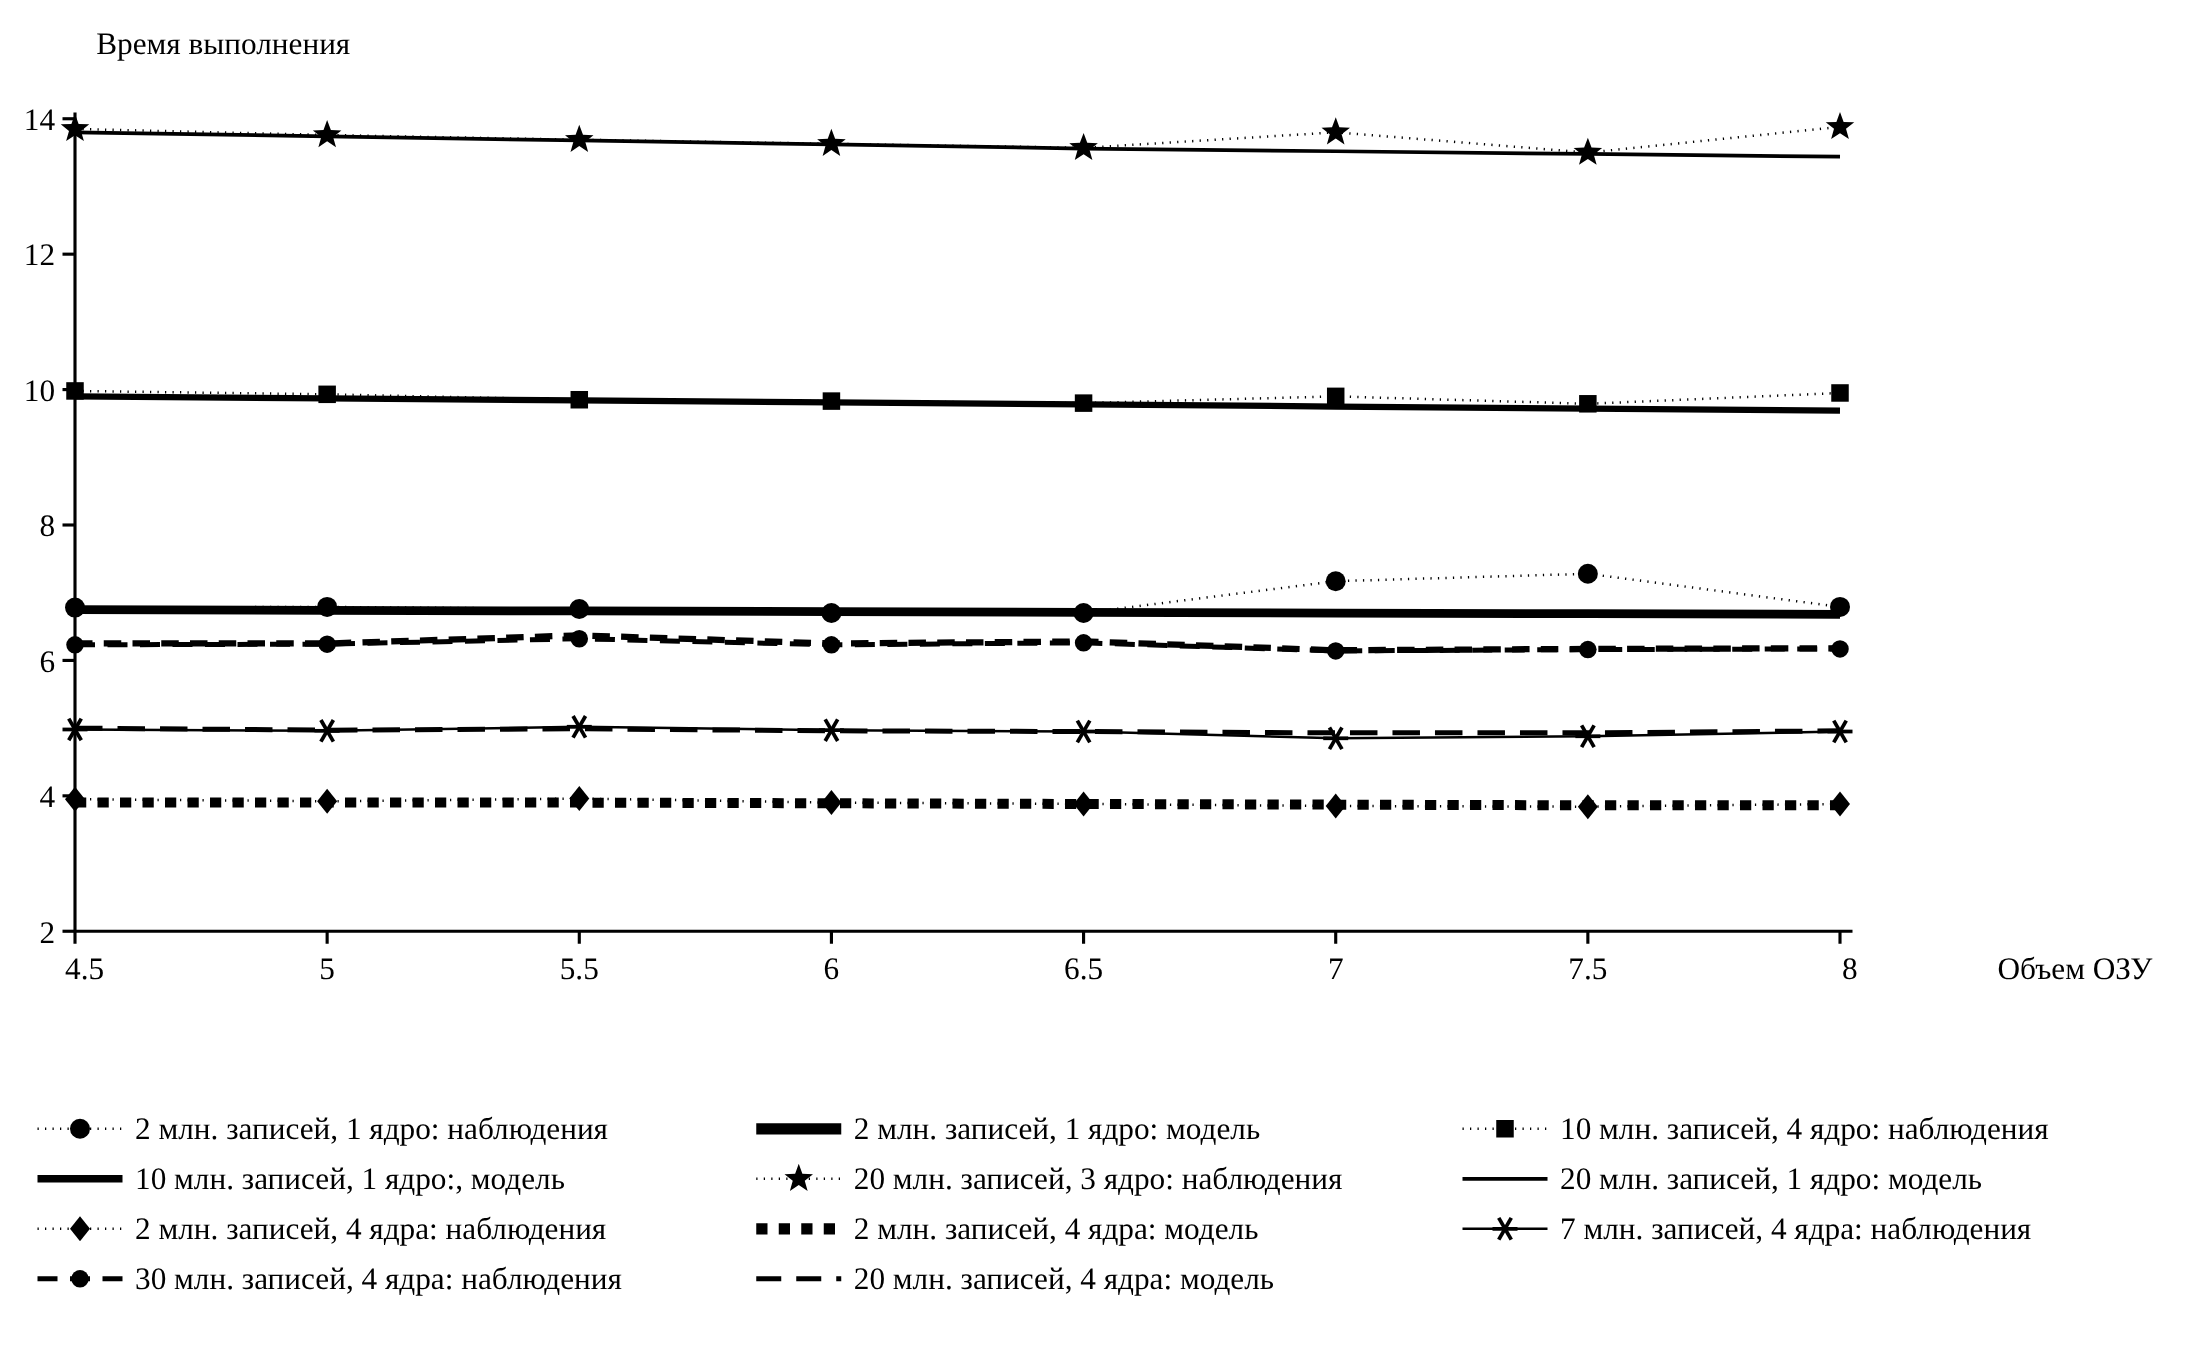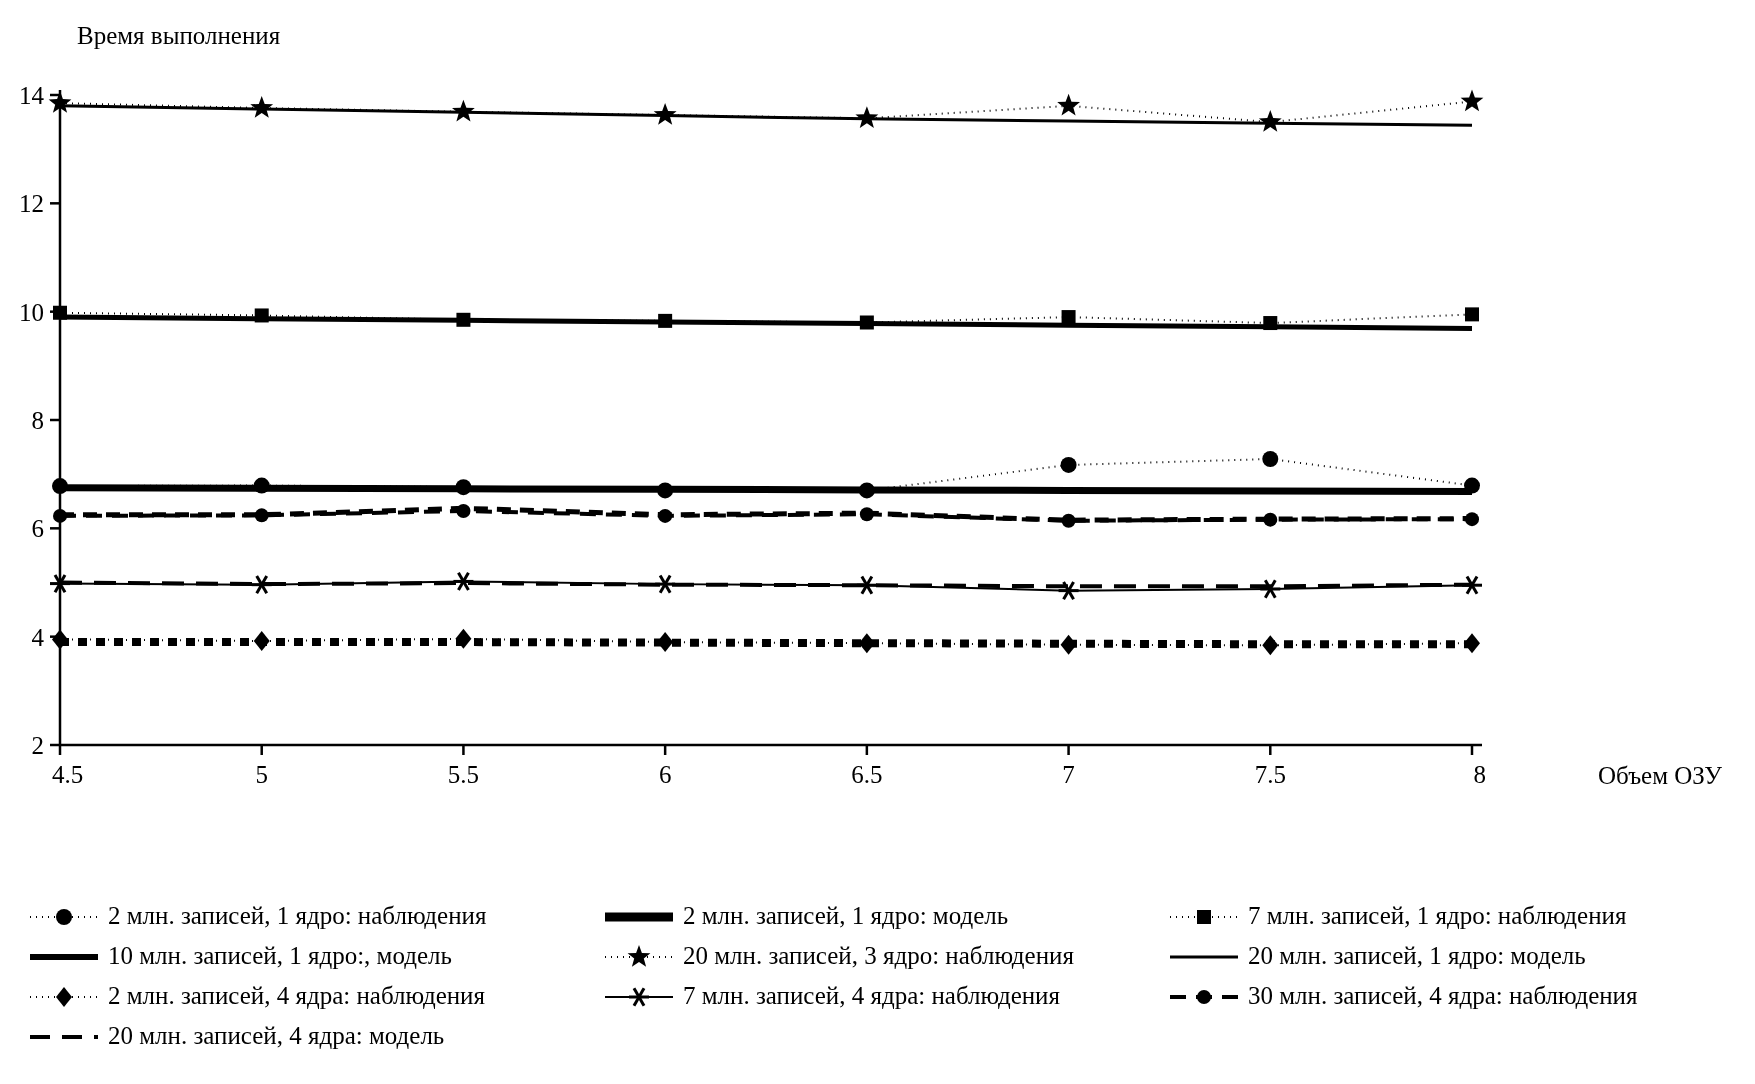--- a/index.html
+++ b/index.html
@@ -50,21 +50,21 @@
     left: 28px;
     top: 890px;
     width: 1700px;
     display: grid;
     grid-template-columns: 575px 565px 560px;
     grid-auto-rows: 40px;
     align-items: center;
   }
   .legend-item {
     display: flex;
-    align-items: flex-end;
+    align-items: flex-start;
     height: 40px;
   }
   .legend-sample {
     width: 72px;
     height: 26px;
     flex: 0 0 72px;
     margin-right: 8px;
   }
   .legend-text {
     font-size: 25px;
@@ -235,21 +235,21 @@
         <span class="legend-sample"><svg width="72" height="26">
             <line x1="2" y1="13" x2="70" y2="13" stroke="#000" stroke-width="9"></line>
           </svg></span>
         <span class="legend-text">2 млн. записей, 1 ядро: модель</span>
       </div>
       <div class="legend-item">
         <span class="legend-sample"><svg width="72" height="26">
             <line x1="2" y1="13" x2="70" y2="13" stroke="#000" stroke-width="2" stroke-dasharray="1,5"></line>
             <rect x="29" y="6" width="14" height="14" fill="#000"></rect>
           </svg></span>
-        <span class="legend-text">7 млн. записей, 1 ядро: наблюдения</span>
+        <span class="legend-text">10 млн. записей, 4 ядро: наблюдения</span>
       </div>
       <div class="legend-item">
         <span class="legend-sample"><svg width="72" height="26">
             <line x1="2" y1="13" x2="70" y2="13" stroke="#000" stroke-width="6"></line>
           </svg></span>
         <span class="legend-text">10 млн. записей, 1 ядро:, модель</span>
       </div>
       <div class="legend-item">
         <span class="legend-sample"><svg width="72" height="26">
             <line x1="2" y1="13" x2="70" y2="13" stroke="#000" stroke-width="2" stroke-dasharray="1,5"></line>
@@ -262,20 +262,26 @@
             <line x1="2" y1="13" x2="70" y2="13" stroke="#000" stroke-width="3"></line>
           </svg></span>
         <span class="legend-text">20 млн. записей, 1 ядро: модель</span>
       </div>
       <div class="legend-item">
         <span class="legend-sample"><svg width="72" height="26">
             <line x1="2" y1="13" x2="70" y2="13" stroke="#000" stroke-width="2" stroke-dasharray="1,5"></line>
             <polygon points="36,3 44,13 36,23 28,13" fill="#000"></polygon>
           </svg></span>
         <span class="legend-text">2 млн. записей, 4 ядра: наблюдения</span>
+      </div>
+      <div class="legend-item">
+        <span class="legend-sample"><svg width="72" height="26">
+            <line x1="2" y1="13" x2="70" y2="13" stroke="#000" stroke-width="9" stroke-dasharray="9,9"></line>
+          </svg></span>
+        <span class="legend-text">2 млн. записей, 4 ядра: модель</span>
       </div>
       <div class="legend-item">
         <span class="legend-sample"><svg width="72" height="26">
             <line x1="2" y1="13" x2="70" y2="13" stroke="#000" stroke-width="2"></line>
             <line x1="26" y1="13" x2="46" y2="13" stroke="#000" stroke-width="3"></line>
             <line x1="31" y1="4.3397459621556145" x2="41" y2="21.660254037844386" stroke="#000" stroke-width="3"></line>
             <line x1="41" y1="4.339745962155613" x2="31" y2="21.66025403784439" stroke="#000" stroke-width="3"></line>
           </svg></span>
         <span class="legend-text">7 млн. записей, 4 ядра: наблюдения</span>
       </div>

